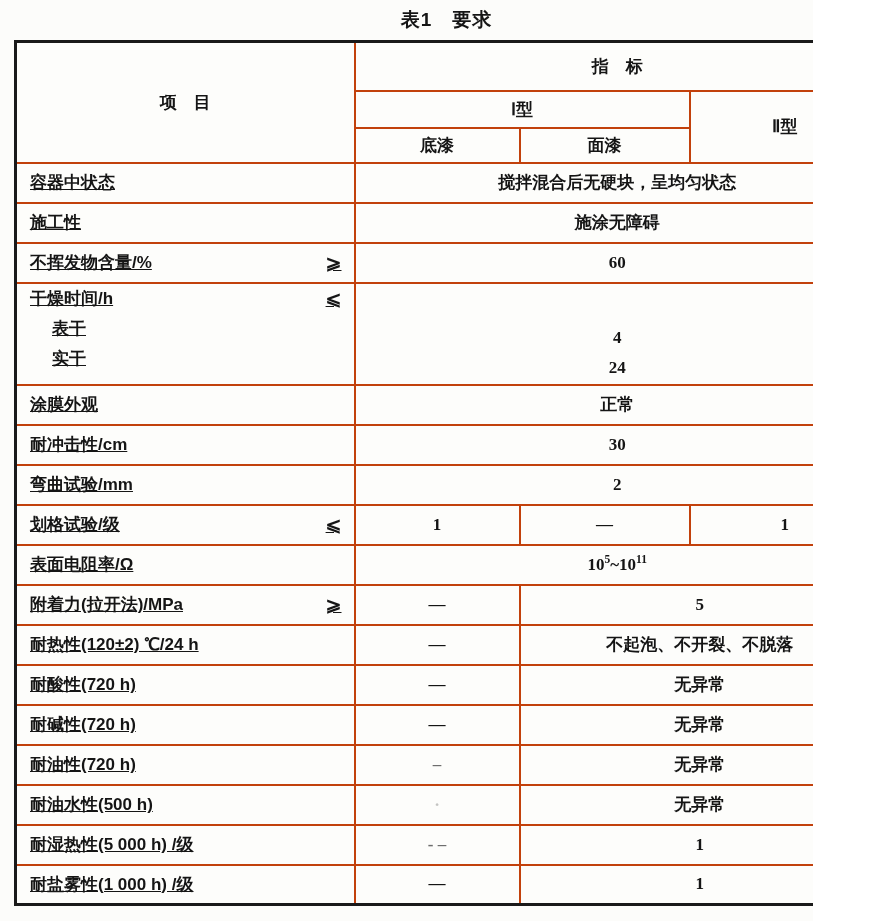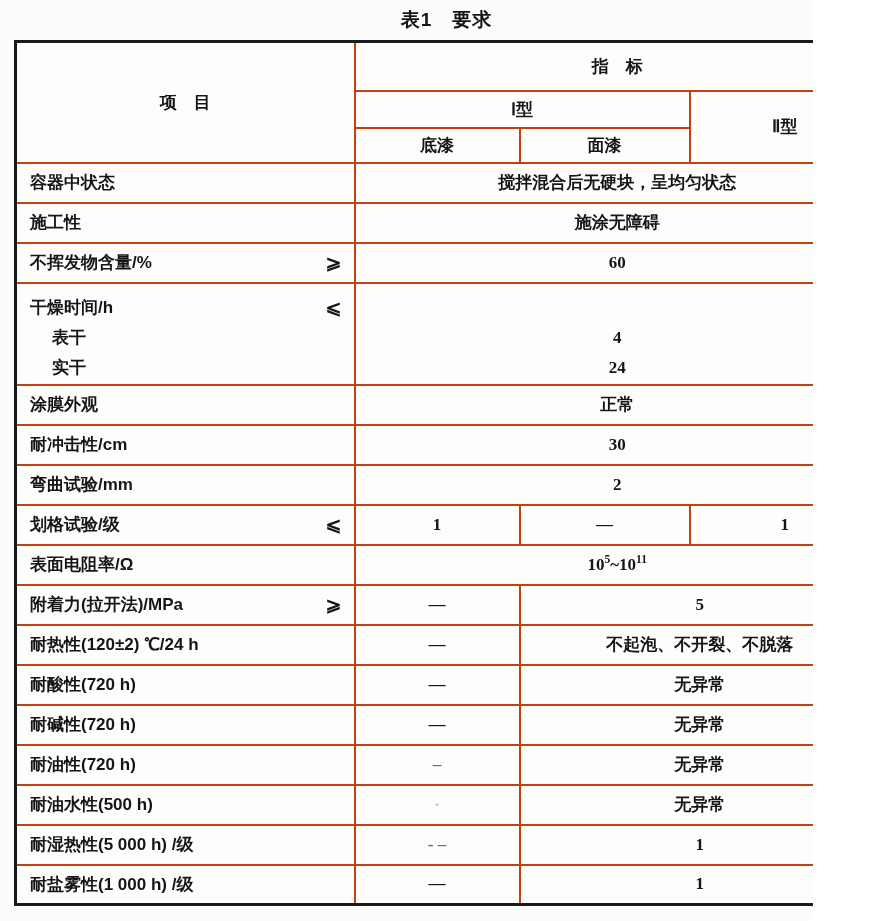--- a/index.html
+++ b/index.html
@@ -41,20 +41,21 @@
   .hc{
     text-align:center;
     font-weight:bold;
     vertical-align:middle;
     font-size:17.5px;
   }
   td.label{
     font-weight:bold;
     vertical-align:middle;
     padding:0 12px 0 13px;
+    text-decoration:underline;
   }
   .cellrow{
     display:flex;
     justify-content:space-between;
     align-items:center;
   }
   .sym{
     font-weight:bold;
     font-size:19px;
     line-height:1;
@@ -65,21 +66,21 @@
   }
   .num{
     font-family:"Liberation Serif",serif;
     font-weight:bold;
     font-size:17.5px;
   }
   .cn{
     font-weight:bold;
     font-size:17px;
   }
-  td.drylabel{vertical-align:top;padding-top:9px;}
+  td.drylabel{vertical-align:top;}
   .dline{height:30px;display:flex;align-items:center;justify-content:space-between;}
   .sub{padding-left:22px;font-weight:bold;}
   td.dryval{vertical-align:top;padding-top:9px;}
   .vline{height:30px;display:flex;align-items:center;justify-content:center;}
   sup.rsup{
     font-size:11.5px;
     vertical-align:baseline;
     position:relative;
     top:-7px;
   }

